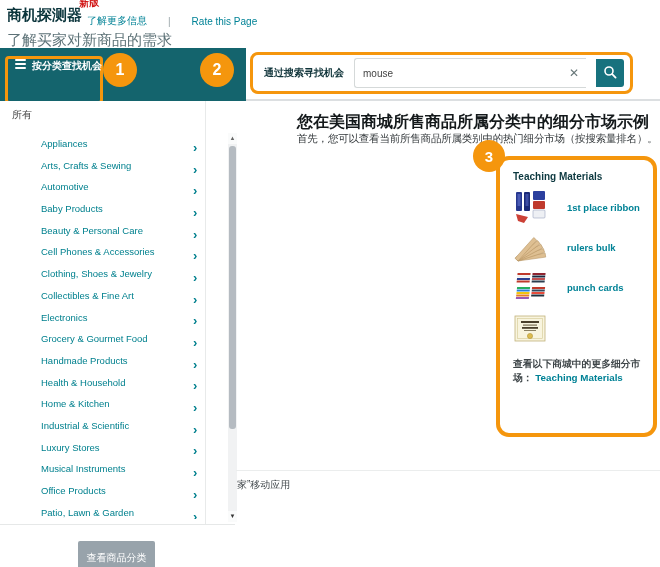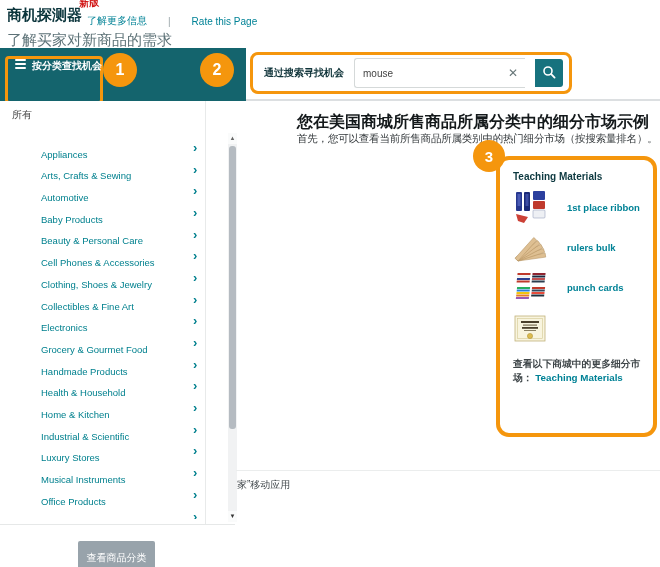--- a/index.html
+++ b/index.html
@@ -29,38 +29,38 @@
   .step-circle{position:absolute;width:34px;height:34px;border-radius:50%;
                background:var(--accent-orange);color:#fff;font-weight:bold;font-size:16px;
                display:flex;align-items:center;justify-content:center;z-index:5;}
   #step1{left:103px;top:53px;}
   #step2{left:200px;top:53px;}
   #step3{left:473px;top:140px;width:32px;height:32px;font-size:15px;}
 
   
   .right-strip{position:absolute;left:246px;top:48px;width:414px;height:53px;background:#fff;
                border-bottom:2px solid #dcdfe1;box-sizing:border-box;}
-  .search-box{position:absolute;left:250px;top:52px;width:322px;height:42px;box-sizing:border-box;
+  .search-box{position:absolute;left:250px;top:52px;width:383px;height:42px;box-sizing:border-box;
               border:3px solid var(--accent-orange);border-radius:8px;background:#fff;
               display:flex;align-items:center;gap:10px;padding:0 6px 0 11px;z-index:4;}
   .search-label{font-size:10px;font-weight:bold;color:#10343a;white-space:nowrap;}
   .search-field{flex:1;display:flex;align-items:center;height:28px;min-width:0;
                 border:1px solid #d5d9d9;border-right:none;border-radius:3px 0 0 3px;background:#fff;}
   .search-input{border:none;outline:none;flex:1;min-width:0;font-size:10px;color:#444;
                 padding:0 4px 0 8px;font-family:inherit;background:transparent;}
   .clear-btn{font-size:12px;color:#687779;padding:0 7px;cursor:pointer;line-height:1;}
   .search-btn{width:28px;height:28px;background:#17727e;border:none;border-radius:0 3px 3px 0;
               display:flex;align-items:center;justify-content:center;cursor:pointer;flex:none;}
 
   
   .sidebar{position:absolute;left:4px;top:101px;width:202px;height:423px;background:#fff;
            border-right:1px solid #e8eaea;box-sizing:border-box;}
   .all-label{position:absolute;left:8px;top:7px;font-size:10px;color:#454545;}
   .cat-list{position:absolute;left:0;top:33px;width:224px;height:385px;overflow:hidden;padding-top:4px;box-sizing:border-box;}
-  .cat-row{position:relative;height:21.7px;display:flex;align-items:flex-end;cursor:pointer;padding-left:16px;}
+  .cat-row{position:relative;height:21.7px;display:flex;align-items:flex-start;cursor:pointer;padding-left:16px;}
   .cat-label{margin-left:21px;font-size:9.5px;color:#00808e;}
   .cat-chevron{position:absolute;left:189px;top:50%;transform:translateY(-58%);
                font-size:13px;font-weight:bold;color:#00808e;}
   .scrollbar{position:absolute;left:224px;top:32px;width:9px;height:389px;background:#f1f2f3;}
   .scroll-up,.scroll-down{position:absolute;left:0;width:9px;height:11px;font-size:6px;
                line-height:11px;text-align:center;color:#666;background:#fafbfb;cursor:pointer;}
   .scroll-up{top:0;}
   .scroll-down{bottom:0;color:#333;}
   .scroll-thumb{position:absolute;left:1px;top:13px;width:7px;height:283px;background:#b5bbc1;
                border-radius:3px;cursor:grab;}

